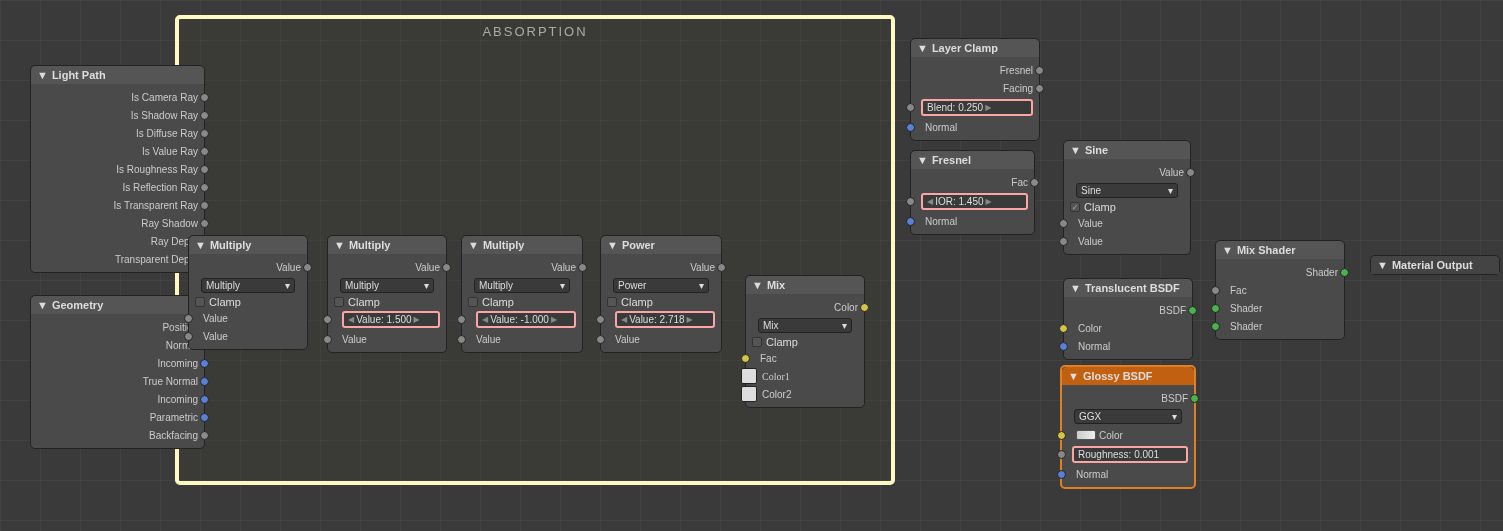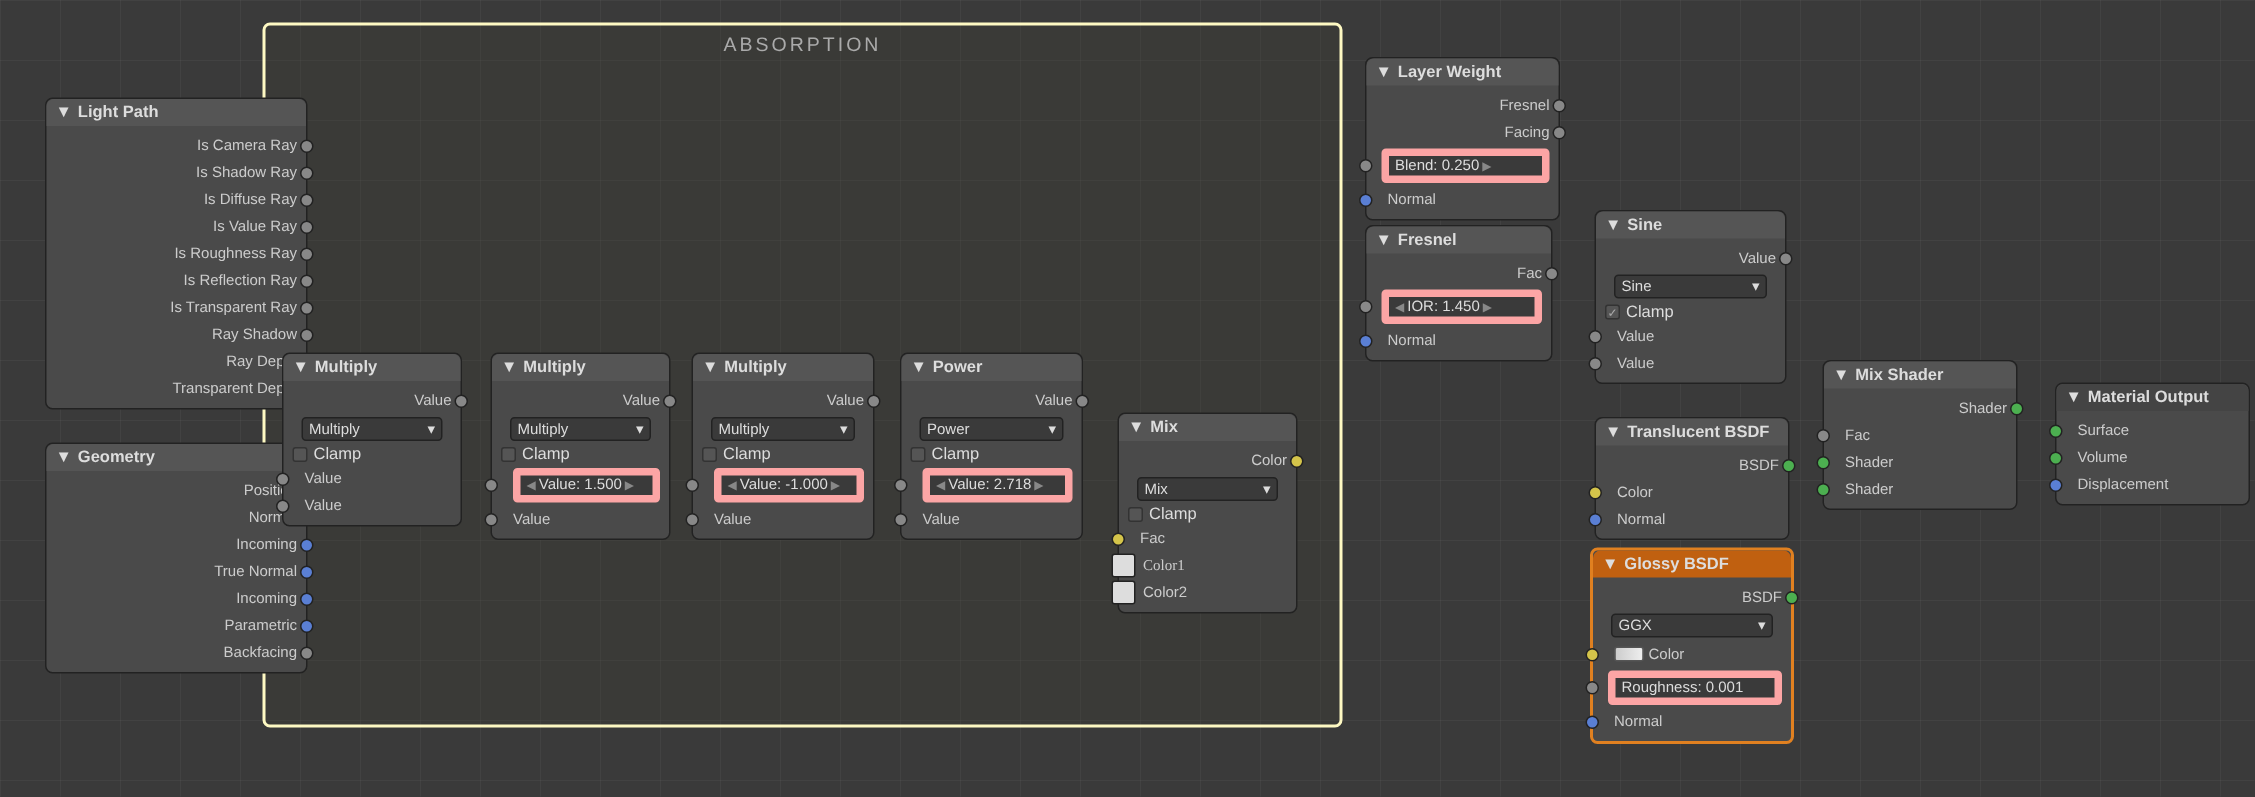--- a/index.html
+++ b/index.html
@@ -104,39 +104,39 @@
       justify-content: center;
       font-size: 8px;
     }
     .checkbox.checked::after {
       content: '✓';
       font-size: 8px;
       color: #aaa;
     }
     .value-field {
       background: #3a3a3a;
-      border: 5px solid #fca5a5;
+      border: 2px solid #fca5a5;
       border-radius: 3px;
       padding: 1px 4px;
       font-size: 10px;
       color: #ddd;
       display: flex;
       align-items: center;
       gap: 2px;
     }
     .value-field .arrow { font-size: 8px; color: #888; }
 
     
     .absorption-frame {
       position: absolute;
       left: 175px;
       top: 15px;
       width: 720px;
       height: 470px;
-      border: 2px solid #fef9c3;
+      border: 4px solid #fef9c3;
       border-radius: 5px;
       background: rgba(60,60,50,0.3);
     }
     .absorption-label {
       position: absolute;
       top: 5px;
       left: 0;
       right: 0;
       text-align: center;
       color: #aaa;
@@ -440,21 +440,21 @@
     <div class="socket-row">
       <div class="socket white left" style="background:#ddd; width:16px; height:16px; border-radius:2px;"></div>
       <span class="socket-label" style="margin-left:10px;text-align:center;">Color2</span>
     </div>
   </div>
 </div>
 
 <div class="node" style="left:910px; top:38px; width:130px;">
   <div class="node-header">
     <span>▼</span>
-    <span>Layer Weight</span>
+    <span>Layer Clamp</span>
   </div>
   <div class="node-body">
     <div class="socket-row output">
       <span class="socket-label">Fresnel</span>
       <div class="socket gray right"></div>
     </div>
     <div class="socket-row output">
       <span class="socket-label">Facing</span>
       <div class="socket gray right"></div>
     </div>
@@ -608,27 +608,13 @@
       <span class="socket-label" style="margin-left:8px;">Shader</span>
     </div>
   </div>
 </div>
 
 <div class="node" style="left:1370px; top:255px; width:130px;">
   <div class="node-header" style="background:#444;">
     <span>▼</span>
     <span>Material Output</span>
   </div>
-  <div class="node-body">
-    <div class="socket-row">
-      <div class="socket green left"></div>
-      <span class="socket-label" style="margin-left:8px;">Surface</span>
-    </div>
-    <div class="socket-row">
-      <div class="socket green left"></div>
-      <span class="socket-label" style="margin-left:8px;">Volume</span>
-    </div>
-    <div class="socket-row">
-      <div class="socket blue left"></div>
-      <span class="socket-label" style="margin-left:8px;">Displacement</span>
-    </div>
-  </div>
 </div>
 
 </body></html>

